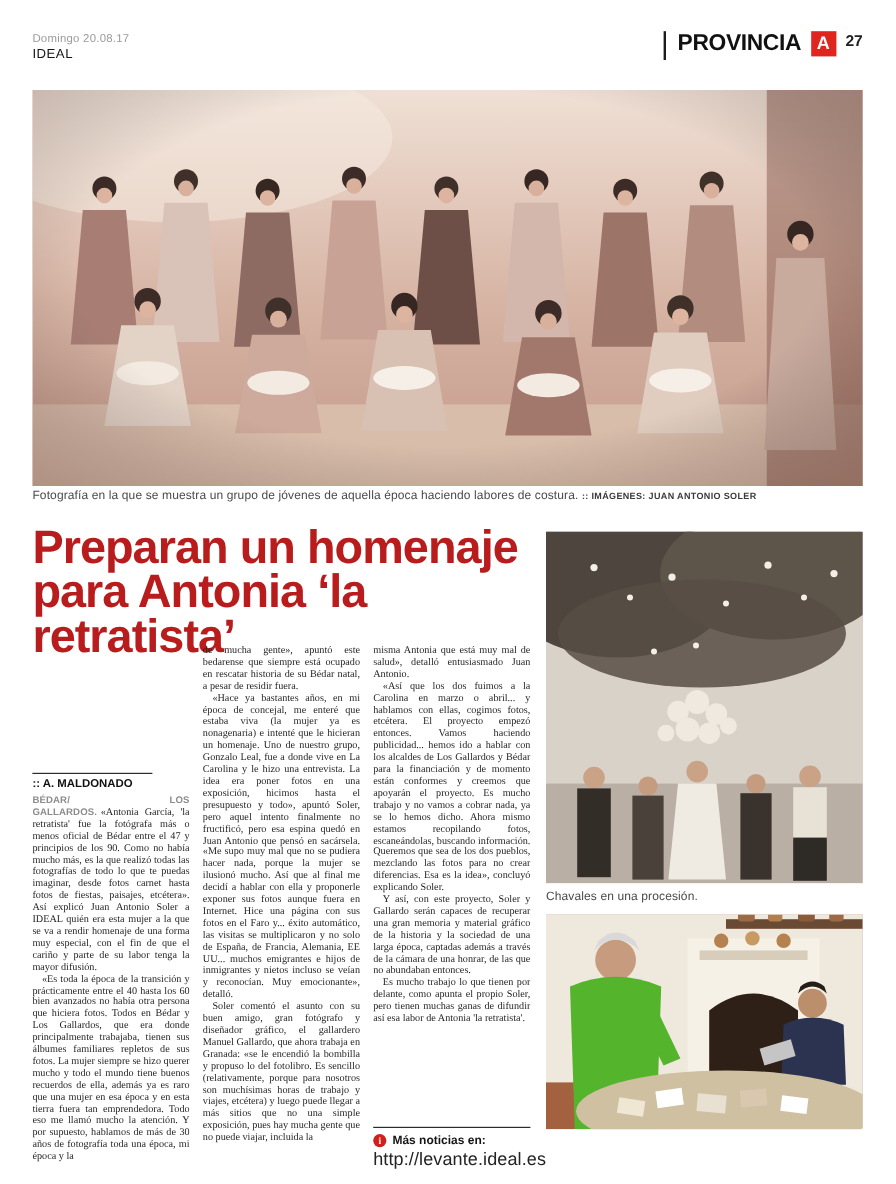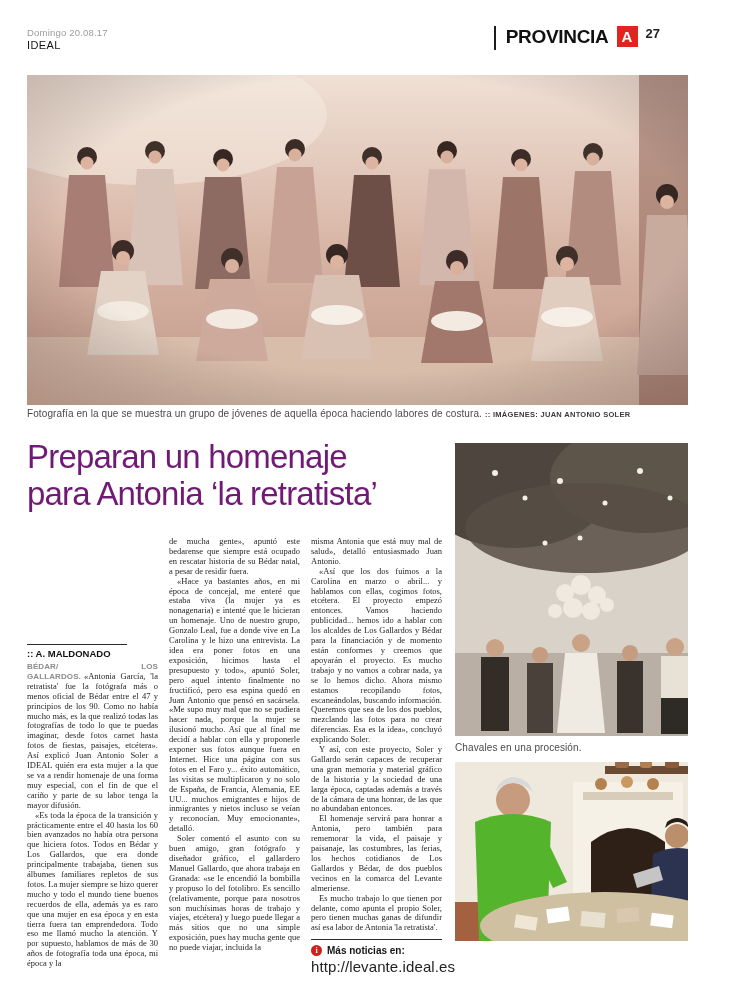--- a/index.html
+++ b/index.html
@@ -1,18 +1,18 @@
 <!DOCTYPE html>
 <html lang="es"><head>
 <meta charset="utf-8">
 <style>
   * { margin:0; padding:0; box-sizing:border-box; }
   html,body { background:#ffffff; }
   body { font-family:"Liberation Sans", sans-serif; }
-  .page { position:relative; width:688px; height:987px; background:#fff; overflow:hidden; }
+  .page { position:relative; width:747px; height:987px; background:#fff; overflow:hidden; }
 
   
   .hdr-left { position:absolute; left:27px; top:27px; }
   .hdr-date { font-size:9.5px; color:#9b9b9b; letter-spacing:.2px; }
   .hdr-masthead { font-size:11px; font-weight:normal; color:#151515; letter-spacing:.4px; margin-top:1px; }
   .hdr-right { position:absolute; right:28px; top:26px; display:flex; align-items:flex-start; gap:8px; }
   .hdr-bar { width:2px; height:24px; background:#1c1c1c; margin-right:2px; }
   .hdr-section { font-size:19px; font-weight:bold; color:#111; letter-spacing:-.3px; }
   .hdr-badge { width:21px; height:21px; background:#e0251f; color:#fff; font-weight:bold;
                font-size:15px; display:flex; align-items:center; justify-content:center; }
@@ -25,22 +25,22 @@
   #processionPhoto { left:455px; top:443px; width:264px; height:293px; }
   #tablePhoto { left:455px; top:762px; width:264px; height:179px; }
 
   .caption { position:absolute; font-size:10px; color:#4a4a4a; letter-spacing:.1px; }
   #mainCaption { left:27px; top:408px; width:700px; }
   #mainCaption .credit { font-size:7.5px; font-weight:bold; color:#3a3a3a; letter-spacing:.3px; }
   #procCaption { left:455px; top:742px; width:264px; }
   #tableCaption { left:455px; top:947px; width:280px; }
 
   
-  .headline { position:absolute; left:27px; top:438px; width:430px; font-weight:normal;
-              color:#701a75; font-size:33px; line-height:37px; letter-spacing:-.8px; }
+  .headline { position:absolute; left:27px; top:438px; width:430px; font-weight:bold;
+              color:#b91c1c; font-size:39px; line-height:37px; letter-spacing:-.8px; }
   .headline span { display:block; }
 
   
   .lede { position:absolute; left:27px; top:536px; width:128px; font-size:11.8px;
           line-height:15px; color:#1d1d1d; }
   .byline-rule { position:absolute; left:27px; top:644px; width:100px; height:1px; background:#2b2b2b; }
   .byline { position:absolute; left:27px; top:648px; font-size:9.5px; font-weight:bold; color:#111; }
 
   
   .bodycol { position:absolute; width:131px; font-family:"Liberation Serif", serif;
@@ -172,21 +172,20 @@
   </div>
   <div class="bodycol" id="col2">
     <p class="body-p first">de mucha gente», apuntó este bedarense que siempre está ocupado en rescatar historia de su Bédar natal, a pesar de residir fuera.</p>
     <p class="body-p">«Hace ya bastantes años, en mi época de concejal, me enteré que estaba viva (la mujer ya es nonagenaria) e intenté que le hicieran un homenaje. Uno de nuestro grupo, Gonzalo Leal, fue a donde vive en La Carolina y le hizo una entrevista. La idea era poner fotos en una exposición, hicimos hasta el presupuesto y todo», apuntó Soler, pero aquel intento finalmente no fructificó, pero esa espina quedó en Juan Antonio que pensó en sacársela. «Me supo muy mal que no se pudiera hacer nada, porque la mujer se ilusionó mucho. Así que al final me decidí a hablar con ella y proponerle exponer sus fotos aunque fuera en Internet. Hice una página con sus fotos en el Faro y... éxito automático, las visitas se multiplicaron y no solo de España, de Francia, Alemania, EE UU... muchos emigrantes e hijos de inmigrantes y nietos incluso se veían y reconocían. Muy emocionante», detalló.</p>
     <p class="body-p">Soler comentó el asunto con su buen amigo, gran fotógrafo y diseñador gráfico, el gallardero Manuel Gallardo, que ahora trabaja en Granada: «se le encendió la bombilla y propuso lo del fotolibro. Es sencillo (relativamente, porque para nosotros son muchísimas horas de trabajo y viajes, etcétera) y luego puede llegar a más sitios que no una simple exposición, pues hay mucha gente que no puede viajar, incluida la</p>
   </div>
   <div class="bodycol" id="col3">
     <p class="body-p first">misma Antonia que está muy mal de salud», detalló entusiasmado Juan Antonio.</p>
     <p class="body-p">«Así que los dos fuimos a la Carolina en marzo o abril... y hablamos con ellas, cogimos fotos, etcétera. El proyecto empezó entonces. Vamos haciendo publicidad... hemos ido a hablar con los alcaldes de Los Gallardos y Bédar para la financiación y de momento están conformes y creemos que apoyarán el proyecto. Es mucho trabajo y no vamos a cobrar nada, ya se lo hemos dicho. Ahora mismo estamos recopilando fotos, escaneándolas, buscando información. Queremos que sea de los dos pueblos, mezclando las fotos para no crear diferencias. Esa es la idea», concluyó explicando Soler.</p>
     <p class="body-p">Y así, con este proyecto, Soler y Gallardo serán capaces de recuperar una gran memoria y material gráfico de la historia y la sociedad de una larga época, captadas además a través de la cámara de una honrar, de las que no abundaban entonces.</p>
-    <p class="body-p">El homenaje servirá para honrar a Antonia, pero también para rememorar la vida, el paisaje y paisanaje, las costumbres, las ferias, los hechos cotidianos de Los Gallardos y Bédar, de dos pueblos vecinos en la comarca del Levante almeriense.</p>
     <p class="body-p">Es mucho trabajo lo que tienen por delante, como apunta el propio Soler, pero tienen muchas ganas de difundir así esa labor de Antonia 'la retratista'.</p>
   </div>
 
   <div class="photo" id="processionPhoto">
     <svg width="264" height="293" viewBox="0 0 264 293">
       <rect width="264" height="293" fill="#d9d2c9"></rect>
       <rect y="210" width="264" height="83" fill="#b9afa5"></rect>
       <ellipse cx="60" cy="45" rx="95" ry="60" fill="#4e463e"></ellipse>
       <ellipse cx="190" cy="35" rx="95" ry="55" fill="#5d544a"></ellipse>
       <ellipse cx="130" cy="85" rx="120" ry="45" fill="#574e44" opacity=".85"></ellipse>

